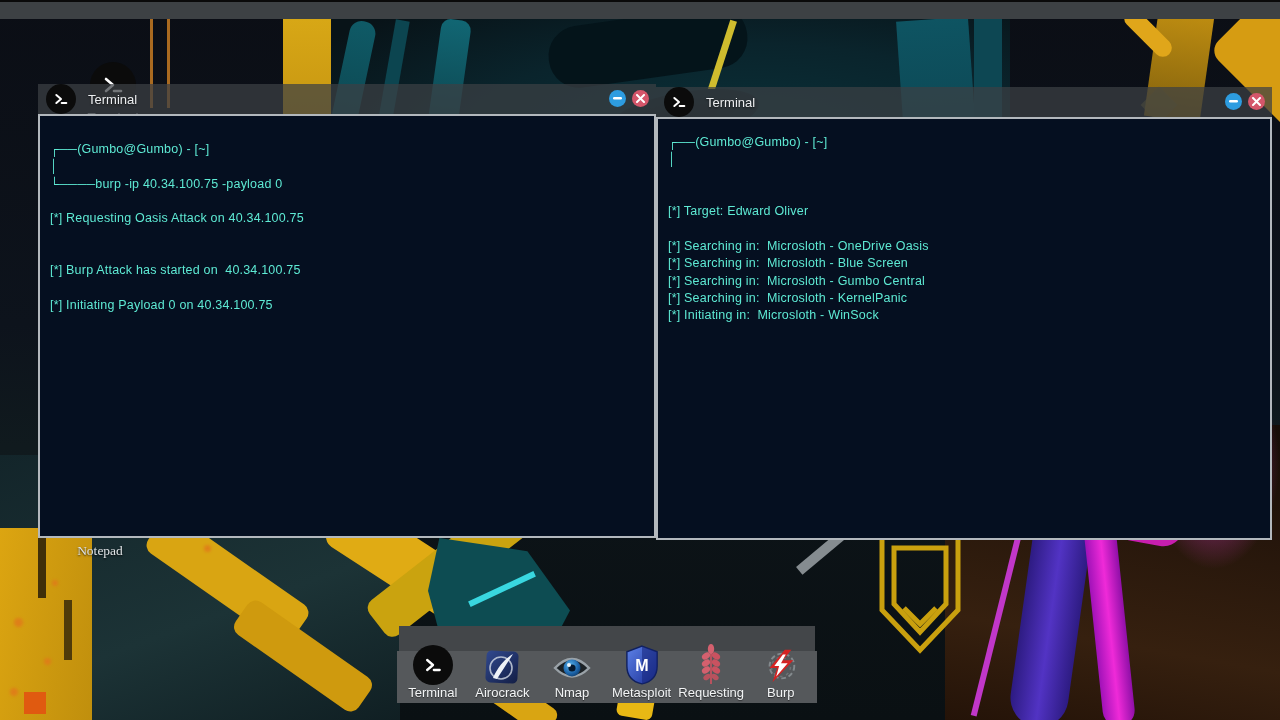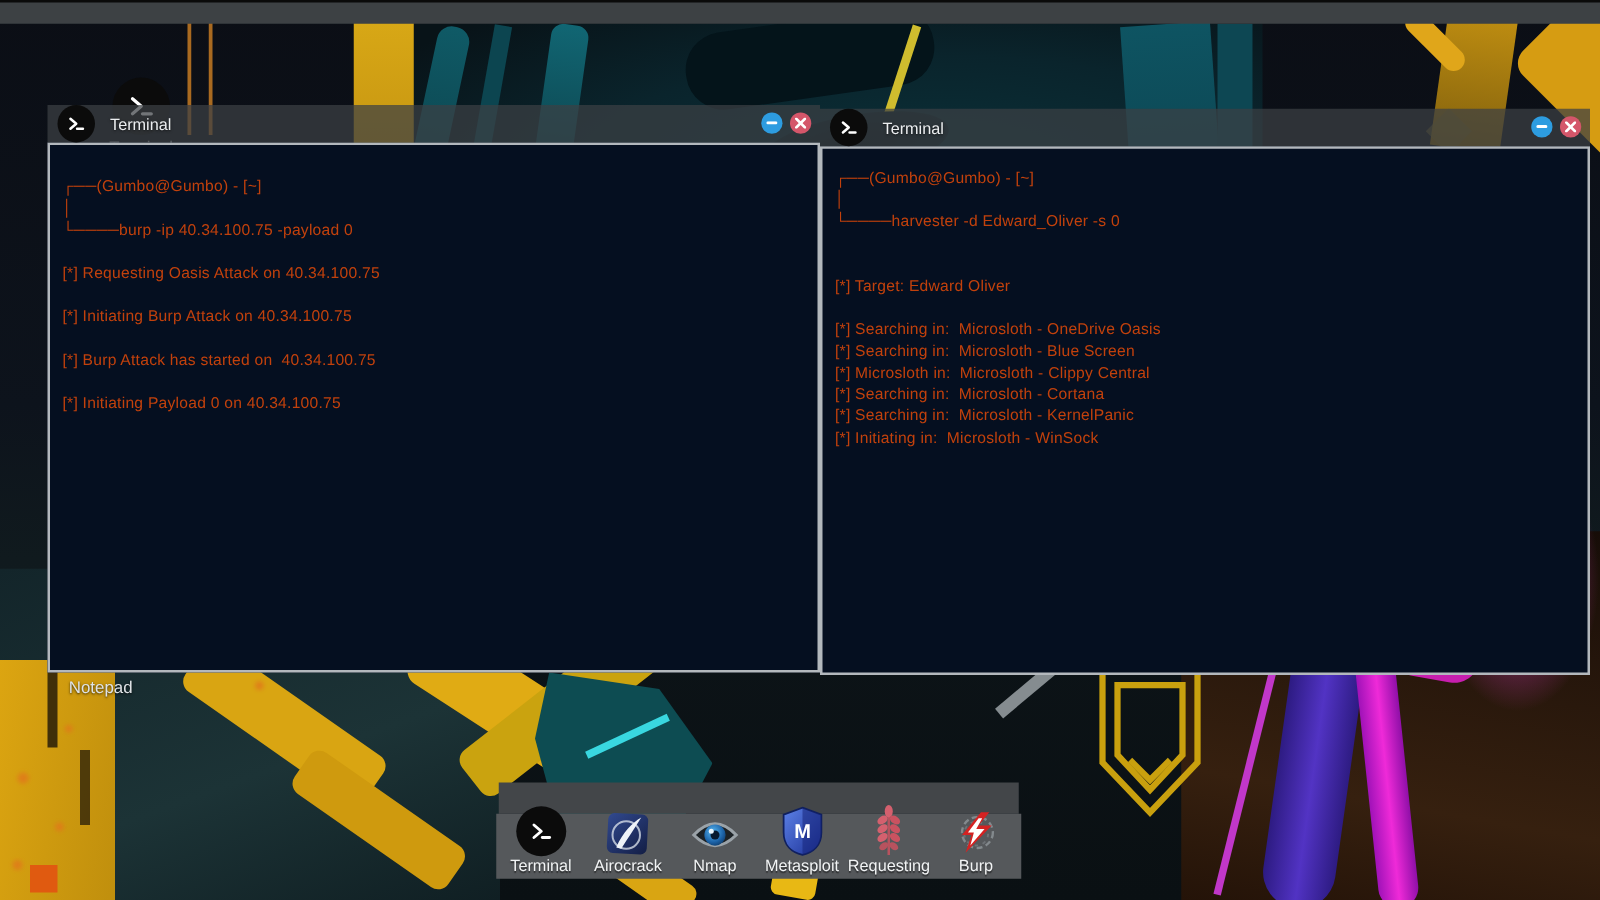--- a/index.html
+++ b/index.html
@@ -68,21 +68,21 @@
   
   .window{position:absolute;z-index:10;}
   .titlebar{position:relative;height:30px;display:flex;align-items:center;background:rgba(60,64,68,.72);}
   .tb-icon{width:30px;height:30px;margin-left:8px;flex:0 0 auto;}
   .tb-title{margin-left:12px;font-size:13px;color:#eceef0;text-shadow:0 1px 2px rgba(0,0,0,.6);}
   .tb-controls{position:absolute;right:7px;top:6px;display:flex;gap:6px;}
   .ctl{width:17px;height:17px;border-radius:50%;display:flex;align-items:center;justify-content:center;cursor:default;}
   .ctl.min{background:#2d9ce0;}
   .ctl.close{background:#d4566a;}
   .term-body{background:#050f20;border:2px solid #b3b8bd;overflow:hidden;
-    font-size:12.5px;color:#c2410c;letter-spacing:.2px;}
+    font-size:12.5px;color:#5eead4;letter-spacing:.2px;}
   #win-left{left:38px;top:84px;width:618px;height:454px;}
   #win-left .term-body{height:424px;padding:25px 10px 0 10px;}
   #win-right{left:656px;top:87px;width:616px;height:453px;}
   #win-right .term-body{height:423px;padding:15px 10px 0 10px;}
   .tline{height:17.32px;line-height:17.32px;white-space:pre;}
   
   .dock-strip{left:399px;top:626px;width:416px;height:25px;background:#434649;z-index:12;}
   .dock-main{left:397px;top:651px;width:420px;height:52px;background:#55585b;z-index:12;
     display:flex;padding:0 1px;}
   .dock-item{width:69.6px;display:flex;flex-direction:column;align-items:center;justify-content:flex-end;padding-bottom:3px;}
@@ -157,21 +157,21 @@
   <div class="abs desk-icon" style="left:68px;top:62px;width:90px;">
     <div class="circle-icon" style="width:46px;height:46px;">
       <svg width="24" height="24" viewBox="0 0 24 24">
         <polyline points="5,6 12,12 5,18" fill="none" stroke="#fff" stroke-width="2.6" stroke-linecap="round" stroke-linejoin="round"></polyline>
         <line x1="13" y1="18" x2="20" y2="18" stroke="#fff" stroke-width="2.6" stroke-linecap="round"></line>
       </svg>
     </div>
     <div class="ghost-label">Terminal</div>
   </div>
 
-  <div class="abs" style="left:55px;top:541px;width:90px;z-index:6;">
+  <div class="abs" style="left:55px;top:541px;width:90px;text-align:center;z-index:6;font-family:Liberation Serif, serif;">
     <span class="plain-label">Notepad</span>
   </div>
 
   <div class="window" id="win-left">
     <div class="titlebar">
       <div class="tb-icon circle-icon">
         <svg width="16" height="16" viewBox="0 0 24 24">
           <polyline points="5,6 12,12 5,18" fill="none" stroke="#fff" stroke-width="3" stroke-linecap="round" stroke-linejoin="round"></polyline>
           <line x1="13" y1="18" x2="20" y2="18" stroke="#fff" stroke-width="3" stroke-linecap="round"></line>
         </svg>
@@ -191,21 +191,20 @@
         </span>
       </div>
     </div>
     <div class="term-body">
         <div class="tline">┌──(Gumbo@Gumbo) - [~]</div>
         <div class="tline">│</div>
         <div class="tline">└────burp -ip 40.34.100.75 -payload 0</div>
         <div class="tline"></div>
         <div class="tline">[*] Requesting Oasis Attack on 40.34.100.75</div>
         <div class="tline"></div>
-        <div class="tline">[*] Initiating Burp Attack on 40.34.100.75</div>
         <div class="tline"></div>
         <div class="tline">[*] Burp Attack has started on  40.34.100.75</div>
         <div class="tline"></div>
         <div class="tline">[*] Initiating Payload 0 on 40.34.100.75</div>
       </div>
   </div>
 
   <div class="window" id="win-right">
     <div class="titlebar">
       <div class="tb-icon circle-icon">
@@ -225,29 +224,27 @@
           <svg width="9" height="9" viewBox="0 0 9 9">
             <line x1="1" y1="1" x2="8" y2="8" stroke="#fff" stroke-width="2" stroke-linecap="round"></line>
             <line x1="8" y1="1" x2="1" y2="8" stroke="#fff" stroke-width="2" stroke-linecap="round"></line>
           </svg>
         </span>
       </div>
     </div>
     <div class="term-body">
         <div class="tline">┌──(Gumbo@Gumbo) - [~]</div>
         <div class="tline">│</div>
-        <div class="tline">└────harvester -d Edward_Oliver -s 0</div>
         <div class="tline"></div>
         <div class="tline"></div>
         <div class="tline">[*] Target: Edward Oliver</div>
         <div class="tline"></div>
         <div class="tline">[*] Searching in:  Microsloth - OneDrive Oasis</div>
         <div class="tline">[*] Searching in:  Microsloth - Blue Screen</div>
-        <div class="tline">[*] Microsloth in:  Microsloth - Clippy Central</div>
-        <div class="tline">[*] Searching in:  Microsloth - Cortana</div>
+        <div class="tline">[*] Searching in:  Microsloth - Gumbo Central</div>
         <div class="tline">[*] Searching in:  Microsloth - KernelPanic</div>
         <div class="tline">[*] Initiating in:  Microsloth - WinSock</div>
       </div>
   </div>
 
   <div class="abs dock-strip"></div>
   <div class="abs dock-main">
 
     <div class="dock-item">
       <span class="dicon">

